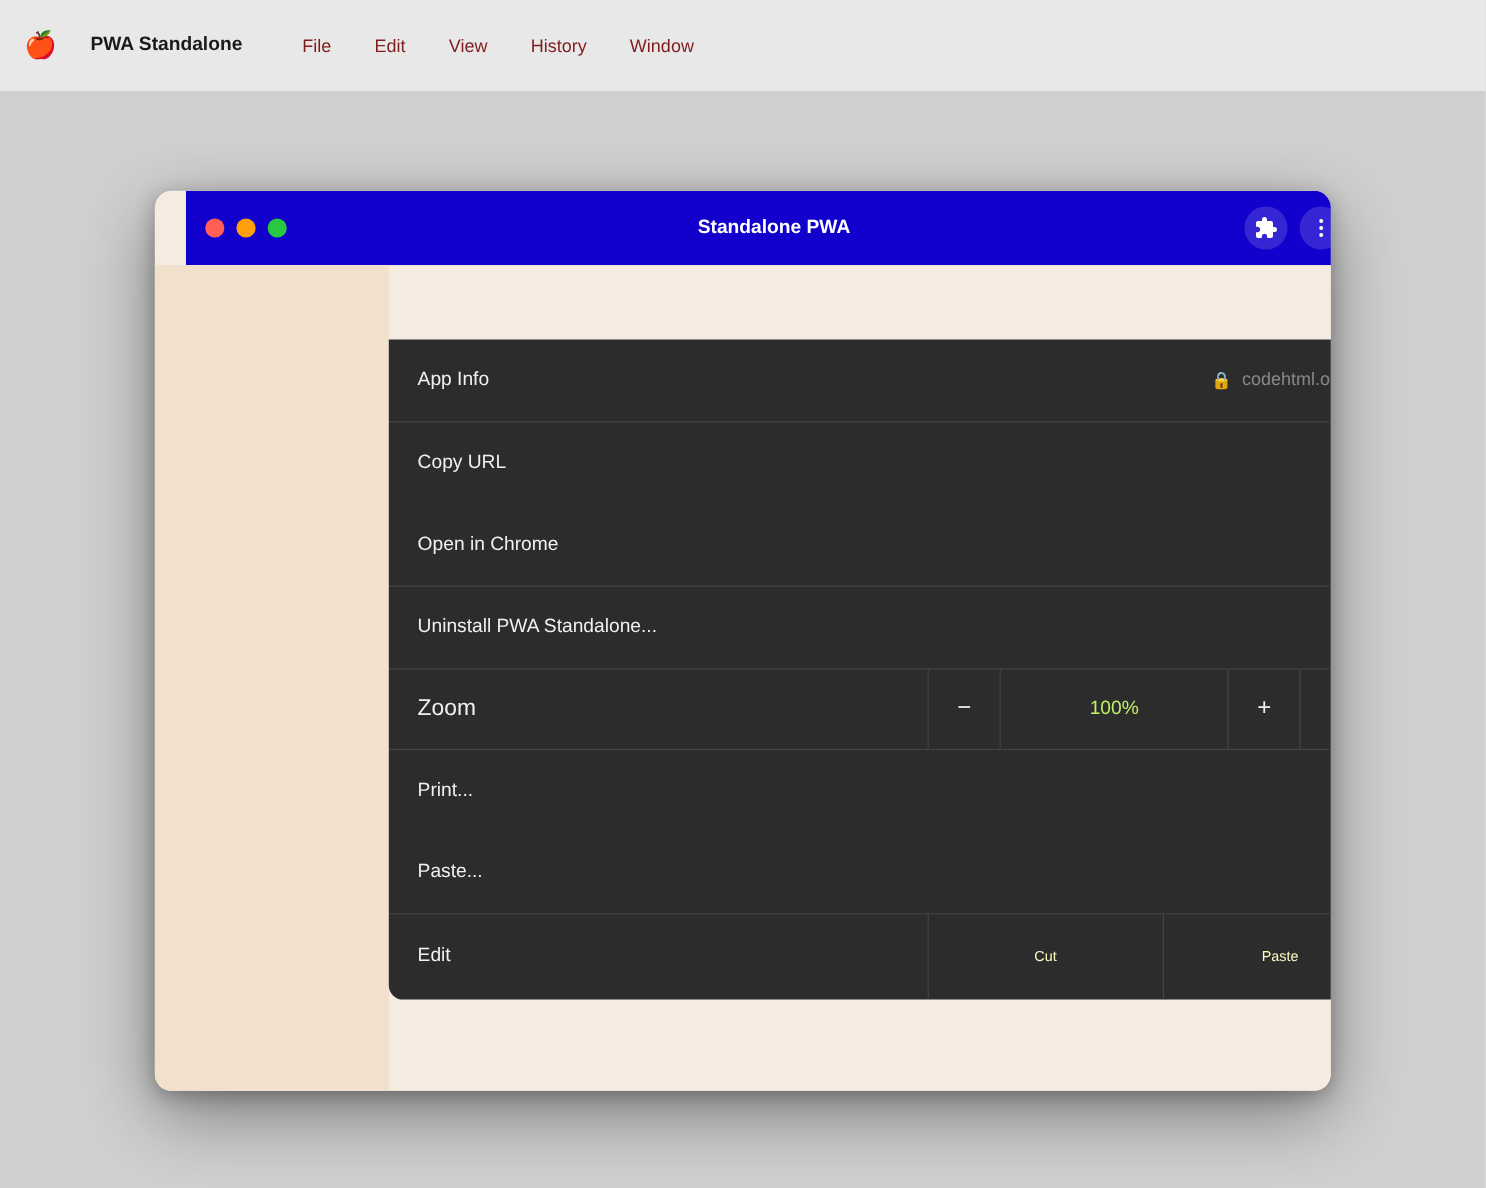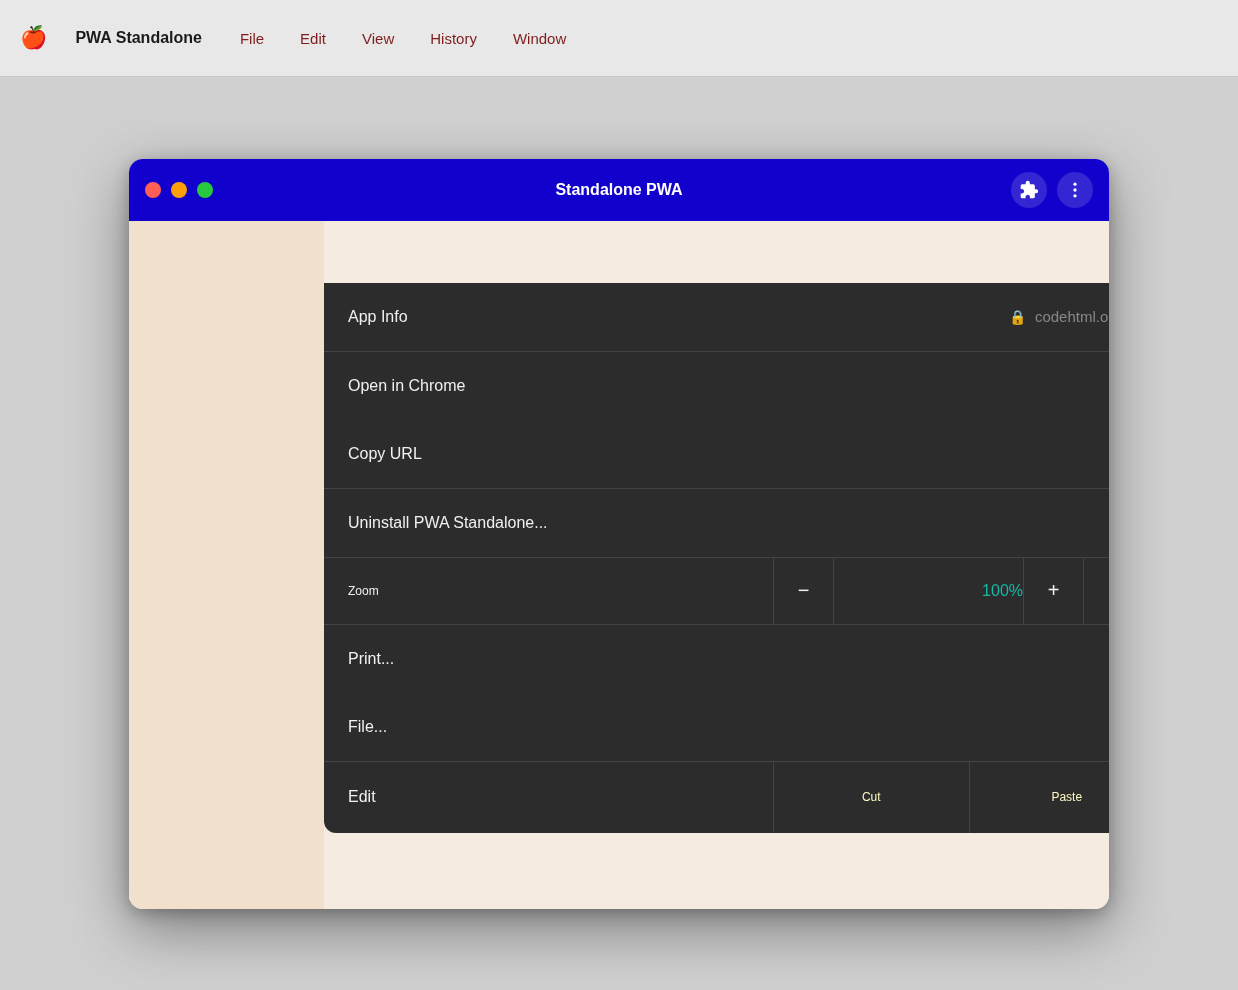--- a/index.html
+++ b/index.html
@@ -27,21 +27,21 @@
     .menubar-apple {
       font-size: 22px;
       color: #1a1a1a;
       margin-right: 4px;
     }
 
     .menubar-appname {
       font-size: 16px;
       font-weight: 700;
       color: #1a1a1a;
-      margin-right: 8px;
+      margin-right: 20px;
     }
 
     .menubar-item {
       font-size: 15px;
       font-weight: 400;
       color: #7f1d1d;
       cursor: pointer;
       padding: 2px 6px;
       border-radius: 4px;
     }
@@ -70,20 +70,21 @@
 
     
     .titlebar {
       width: 100%;
       height: 62px;
       background: #1200cc;
       display: flex;
       align-items: center;
       padding: 0 16px;
       position: relative;
+      margin-left: 26px;
     }
 
     .traffic-lights {
       display: flex;
       gap: 10px;
       align-items: center;
     }
 
     .traffic-light {
       width: 16px;
@@ -179,21 +180,21 @@
       display: flex;
       align-items: center;
       height: 68px;
       border-top: 1px solid #444;
       border-bottom: 1px solid #444;
     }
 
     .zoom-label {
       padding: 0 24px;
       color: #f0f0f0;
-      font-size: 12px;
+      font-size: 19px;
       flex: 0 0 auto;
       width: 450px;
       height: 100%;
       display: flex;
       align-items: center;
       border-right: 1px solid #444;
     }
 
     .zoom-controls {
       display: flex;
@@ -211,27 +212,27 @@
       justify-content: center;
       color: #f0f0f0;
       font-size: 20px;
       cursor: pointer;
       border-right: 1px solid #444;
     }
 
     .zoom-value {
       flex: 1;
       text-align: center;
-      color: #14b8a6;
+      color: #bef264;
       font-size: 16px;
       border-right: 1px solid #444;
       height: 100%;
       display: flex;
       align-items: center;
-      justify-content: flex-end;
+      justify-content: center;
     }
 
     .zoom-fullscreen {
       width: 80px;
       height: 100%;
       display: flex;
       align-items: center;
       justify-content: center;
       cursor: pointer;
       color: #f0f0f0;
@@ -346,25 +347,25 @@
             <div class="menu-item-url">
               <span class="lock-icon">🔒</span>
               <span>codehtml.online</span>
             </div>
           </div>
         </div>
 
         <div class="menu-divider"></div>
 
         <div class="menu-item">
+          <span>Copy URL</span>
+        </div>
+
+        <div class="menu-item">
           <span>Open in Chrome</span>
-        </div>
-
-        <div class="menu-item">
-          <span>Copy URL</span>
         </div>
 
         <div class="menu-divider"></div>
 
         <div class="menu-item">
           <span>Uninstall PWA Standalone...</span>
         </div>
 
         <div class="zoom-row">
           <div class="zoom-label">
@@ -387,21 +388,21 @@
           </div>
         </div>
 
         <div class="menu-item">
           <span>Print...</span>
 
         </div>
 
 
         <div class="menu-item">
-          <span>File...</span>
+          <span>Paste...</span>
         </div>
 
         <div class="edit-row">
           <div class="edit-label">
             <span>Edit</span>
           </div>
           <div class="edit-actions">
             <div class="edit-action-btn">
               <span>Cut</span>
             </div>

